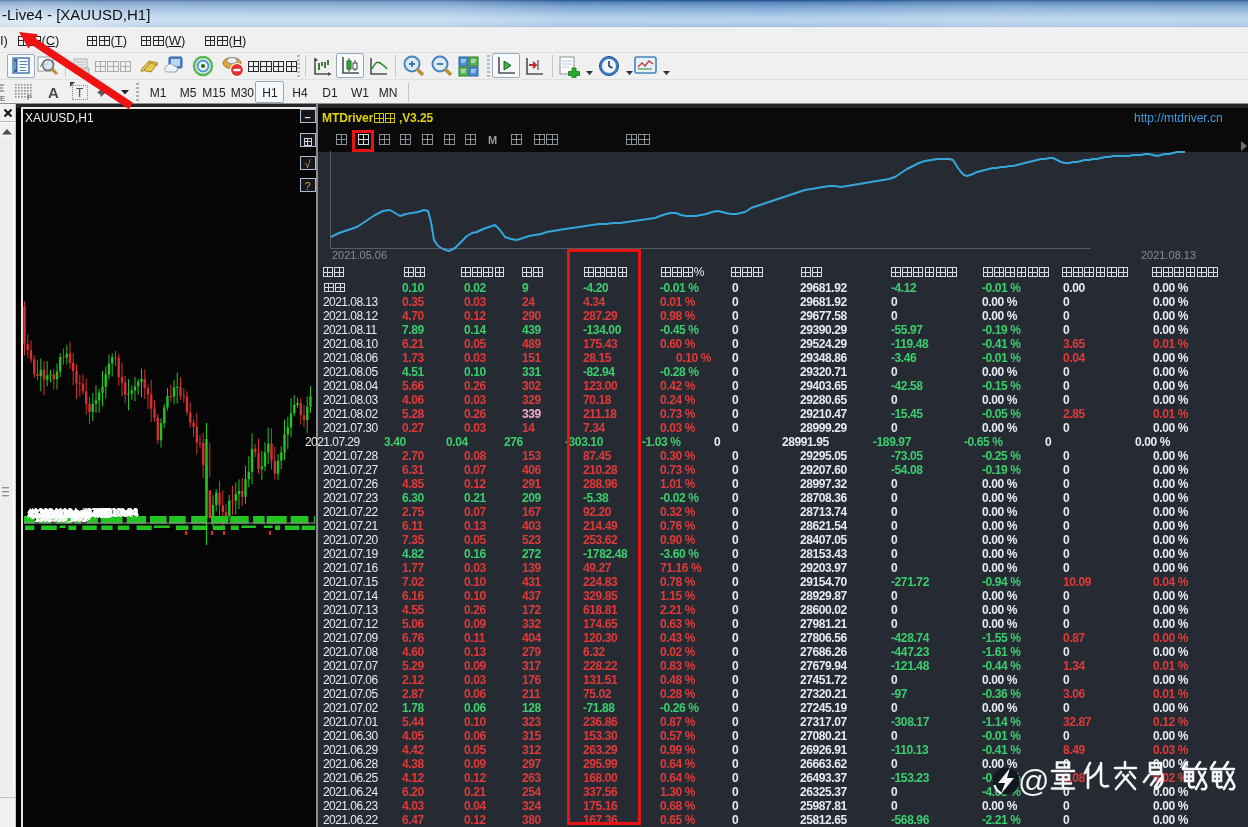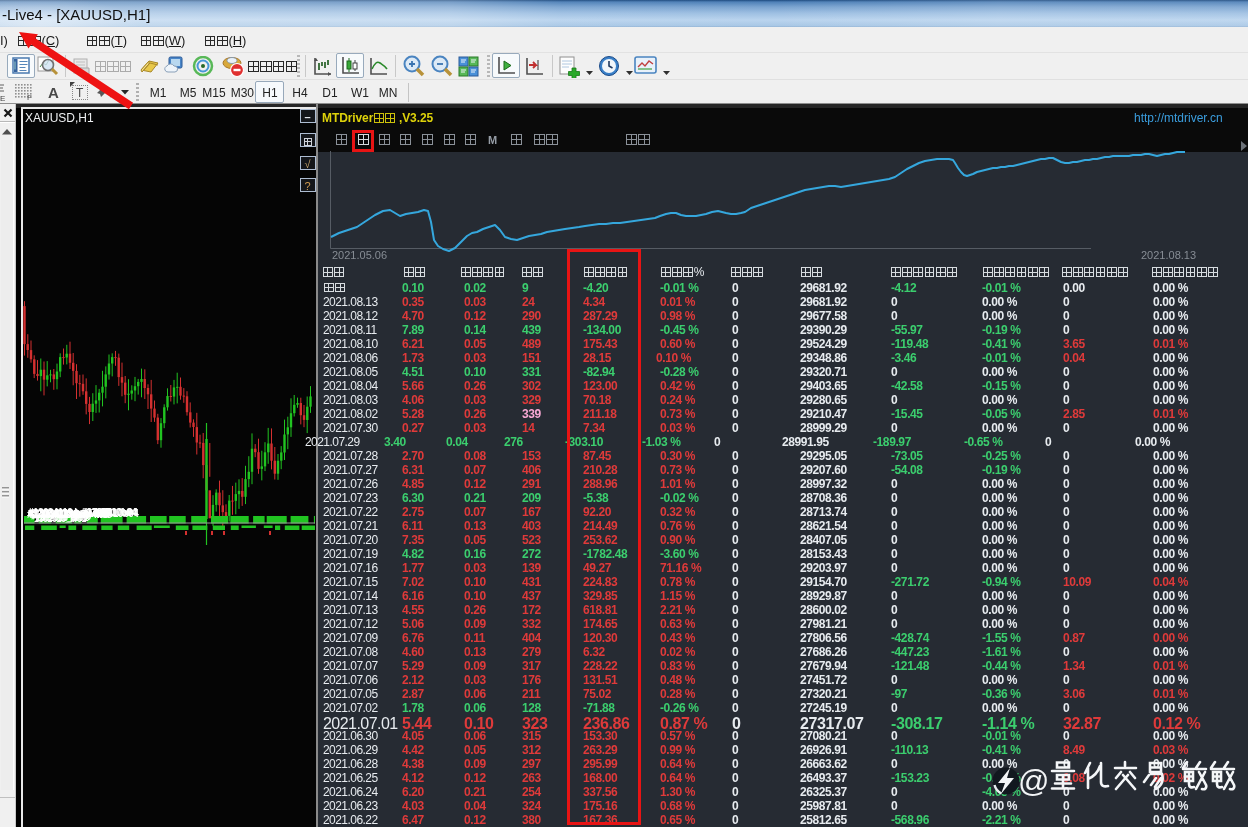--- a/index.html
+++ b/index.html
@@ -577,21 +577,21 @@
     <span class="ab" style="left:664px;color:#3bce6e">-0.41 %</span>
     <span class="ab" style="left:745px;color:#df3a3a">3.65</span>
     <span class="ab" style="left:835px;color:#df3a3a">0.01 %</span>
   </div>
 <div class="ab" style="left:318px;top:350.5px;width:930px;height:14px;font-size:12px;font-weight:bold;letter-spacing:-0.4px">
     <span class="ab" style="left:5px;color:#e7ebef;font-weight:normal;letter-spacing:-0.55px">2021.08.06</span>
     <span class="ab" style="left:84px;color:#df3a3a">1.73</span>
     <span class="ab" style="left:146px;color:#df3a3a">0.03</span>
     <span class="ab" style="left:204px;color:#df3a3a">151</span>
     <span class="ab" style="left:265px;color:#df3a3a">28.15</span>
-    <span class="ab" style="left:338px;color:#df3a3a">0.10 %</span>
+    <span class="ab" style="left:358px;color:#df3a3a">0.10 %</span>
     <span class="ab" style="left:414px;color:#e7ebef">0</span>
     <span class="ab" style="left:482px;color:#e7ebef">29348.86</span>
     <span class="ab" style="left:573px;color:#3bce6e">-3.46</span>
     <span class="ab" style="left:664px;color:#3bce6e">-0.01 %</span>
     <span class="ab" style="left:745px;color:#df3a3a">0.04</span>
     <span class="ab" style="left:835px;color:#e7ebef">0.00 %</span>
   </div>
 <div class="ab" style="left:318px;top:364.5px;width:930px;height:14px;font-size:12px;font-weight:bold;letter-spacing:-0.4px">
     <span class="ab" style="left:5px;color:#e7ebef;font-weight:normal;letter-spacing:-0.55px">2021.08.05</span>
     <span class="ab" style="left:84px;color:#3bce6e">4.51</span>
@@ -935,21 +935,21 @@
     <span class="ab" style="left:204px;color:#3bce6e">128</span>
     <span class="ab" style="left:265px;color:#3bce6e">-71.88</span>
     <span class="ab" style="left:342px;color:#3bce6e">-0.26 %</span>
     <span class="ab" style="left:414px;color:#e7ebef">0</span>
     <span class="ab" style="left:482px;color:#e7ebef">27245.19</span>
     <span class="ab" style="left:573px;color:#e7ebef">0</span>
     <span class="ab" style="left:664px;color:#e7ebef">0.00 %</span>
     <span class="ab" style="left:745px;color:#e7ebef">0</span>
     <span class="ab" style="left:835px;color:#e7ebef">0.00 %</span>
   </div>
-<div class="ab" style="left:318px;top:714.5px;width:930px;height:14px;font-size:16px;font-weight:bold;letter-spacing:-0.4px">
+<div class="ab" style="left:318px;top:714.5px;width:930px;height:14px;font-size:12px;font-weight:bold;letter-spacing:-0.4px">
     <span class="ab" style="left:5px;color:#e7ebef;font-weight:normal;letter-spacing:-0.55px">2021.07.01</span>
     <span class="ab" style="left:84px;color:#df3a3a">5.44</span>
     <span class="ab" style="left:146px;color:#df3a3a">0.10</span>
     <span class="ab" style="left:204px;color:#df3a3a">323</span>
     <span class="ab" style="left:265px;color:#df3a3a">236.86</span>
     <span class="ab" style="left:342px;color:#df3a3a">0.87 %</span>
     <span class="ab" style="left:414px;color:#e7ebef">0</span>
     <span class="ab" style="left:482px;color:#e7ebef">27317.07</span>
     <span class="ab" style="left:573px;color:#3bce6e">-308.17</span>
     <span class="ab" style="left:664px;color:#3bce6e">-1.14 %</span>

